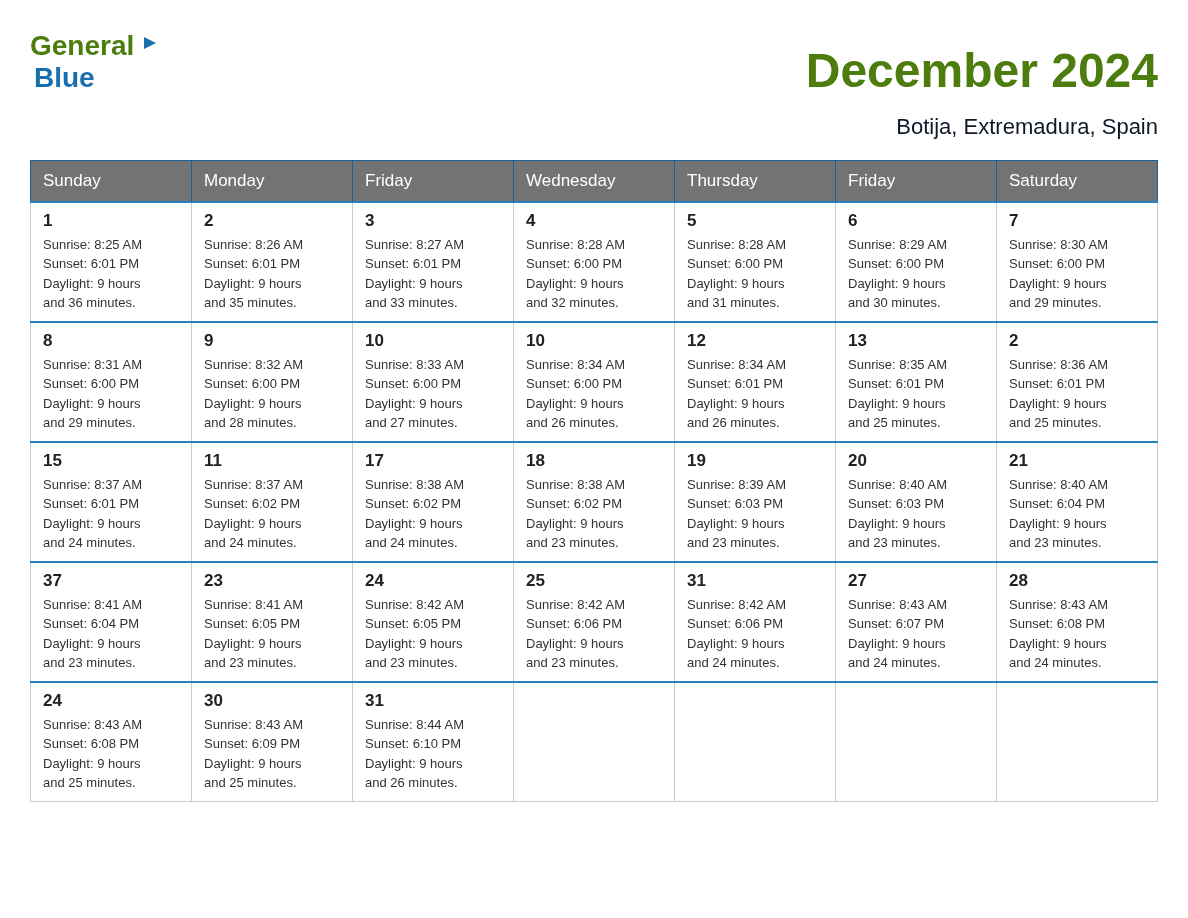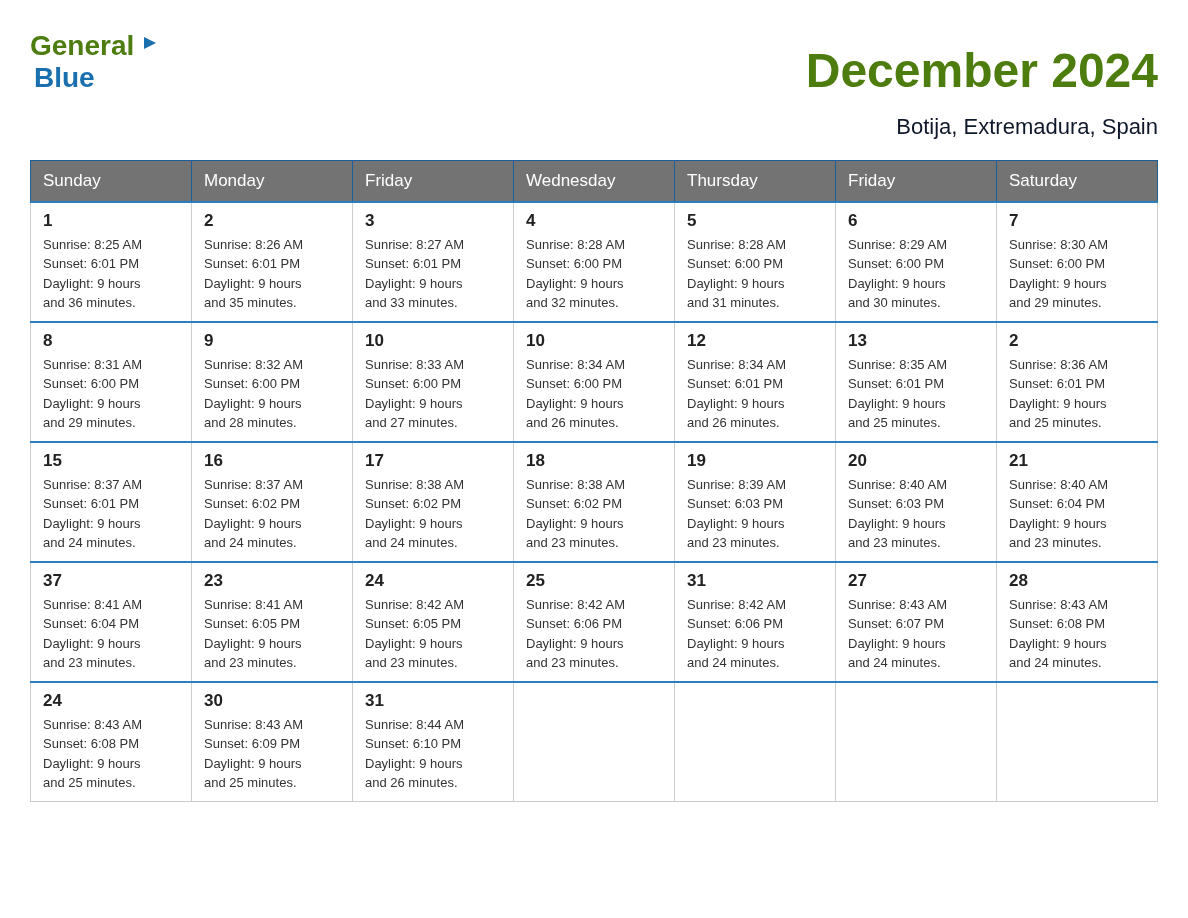--- a/index.html
+++ b/index.html
@@ -250,21 +250,21 @@
         <td>
         <span class="day-num">15</span>
         <div class="day-info">
           Sunrise: 8:37 AM<br>
           Sunset: 6:01 PM<br>
           Daylight: 9 hours<br>
           and 24 minutes.
         </div>
       </td>
         <td>
-        <span class="day-num">16</span>
+        <span class="day-num">11</span>
         <div class="day-info">
           Sunrise: 8:37 AM<br>
           Sunset: 6:02 PM<br>
           Daylight: 9 hours<br>
           and 24 minutes.
         </div>
       </td>
         <td>
         <span class="day-num">17</span>
         <div class="day-info">

